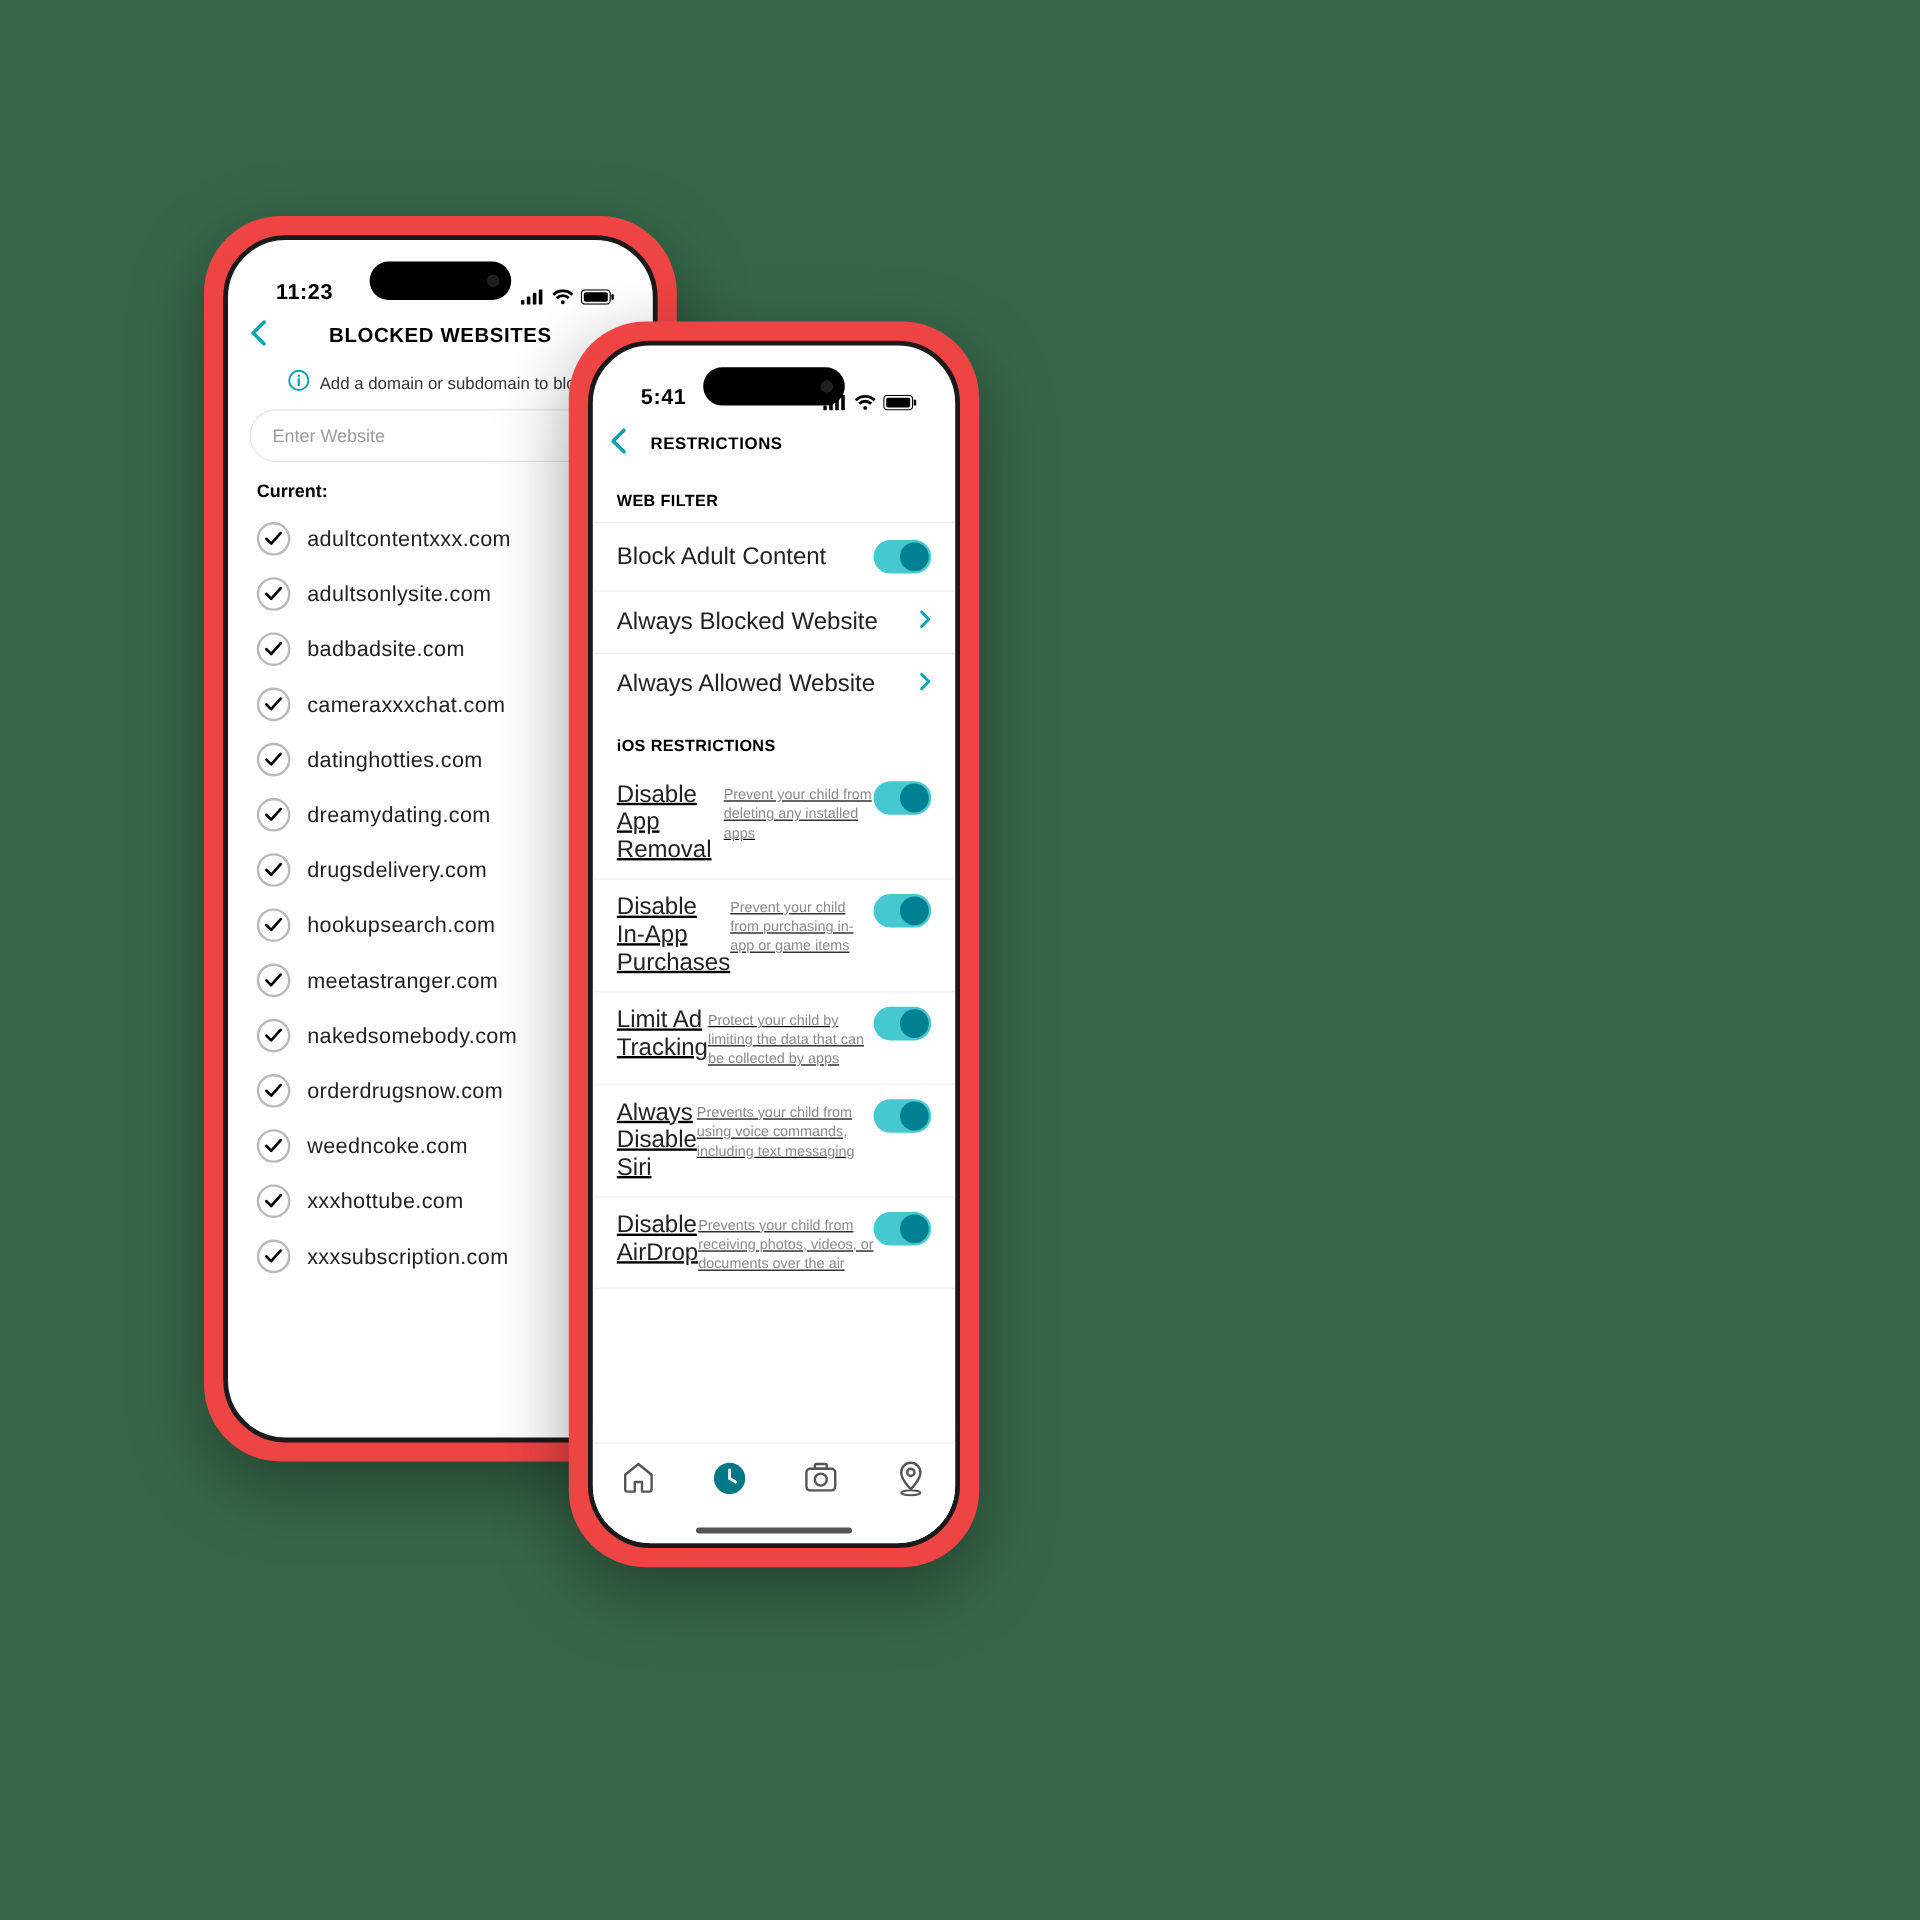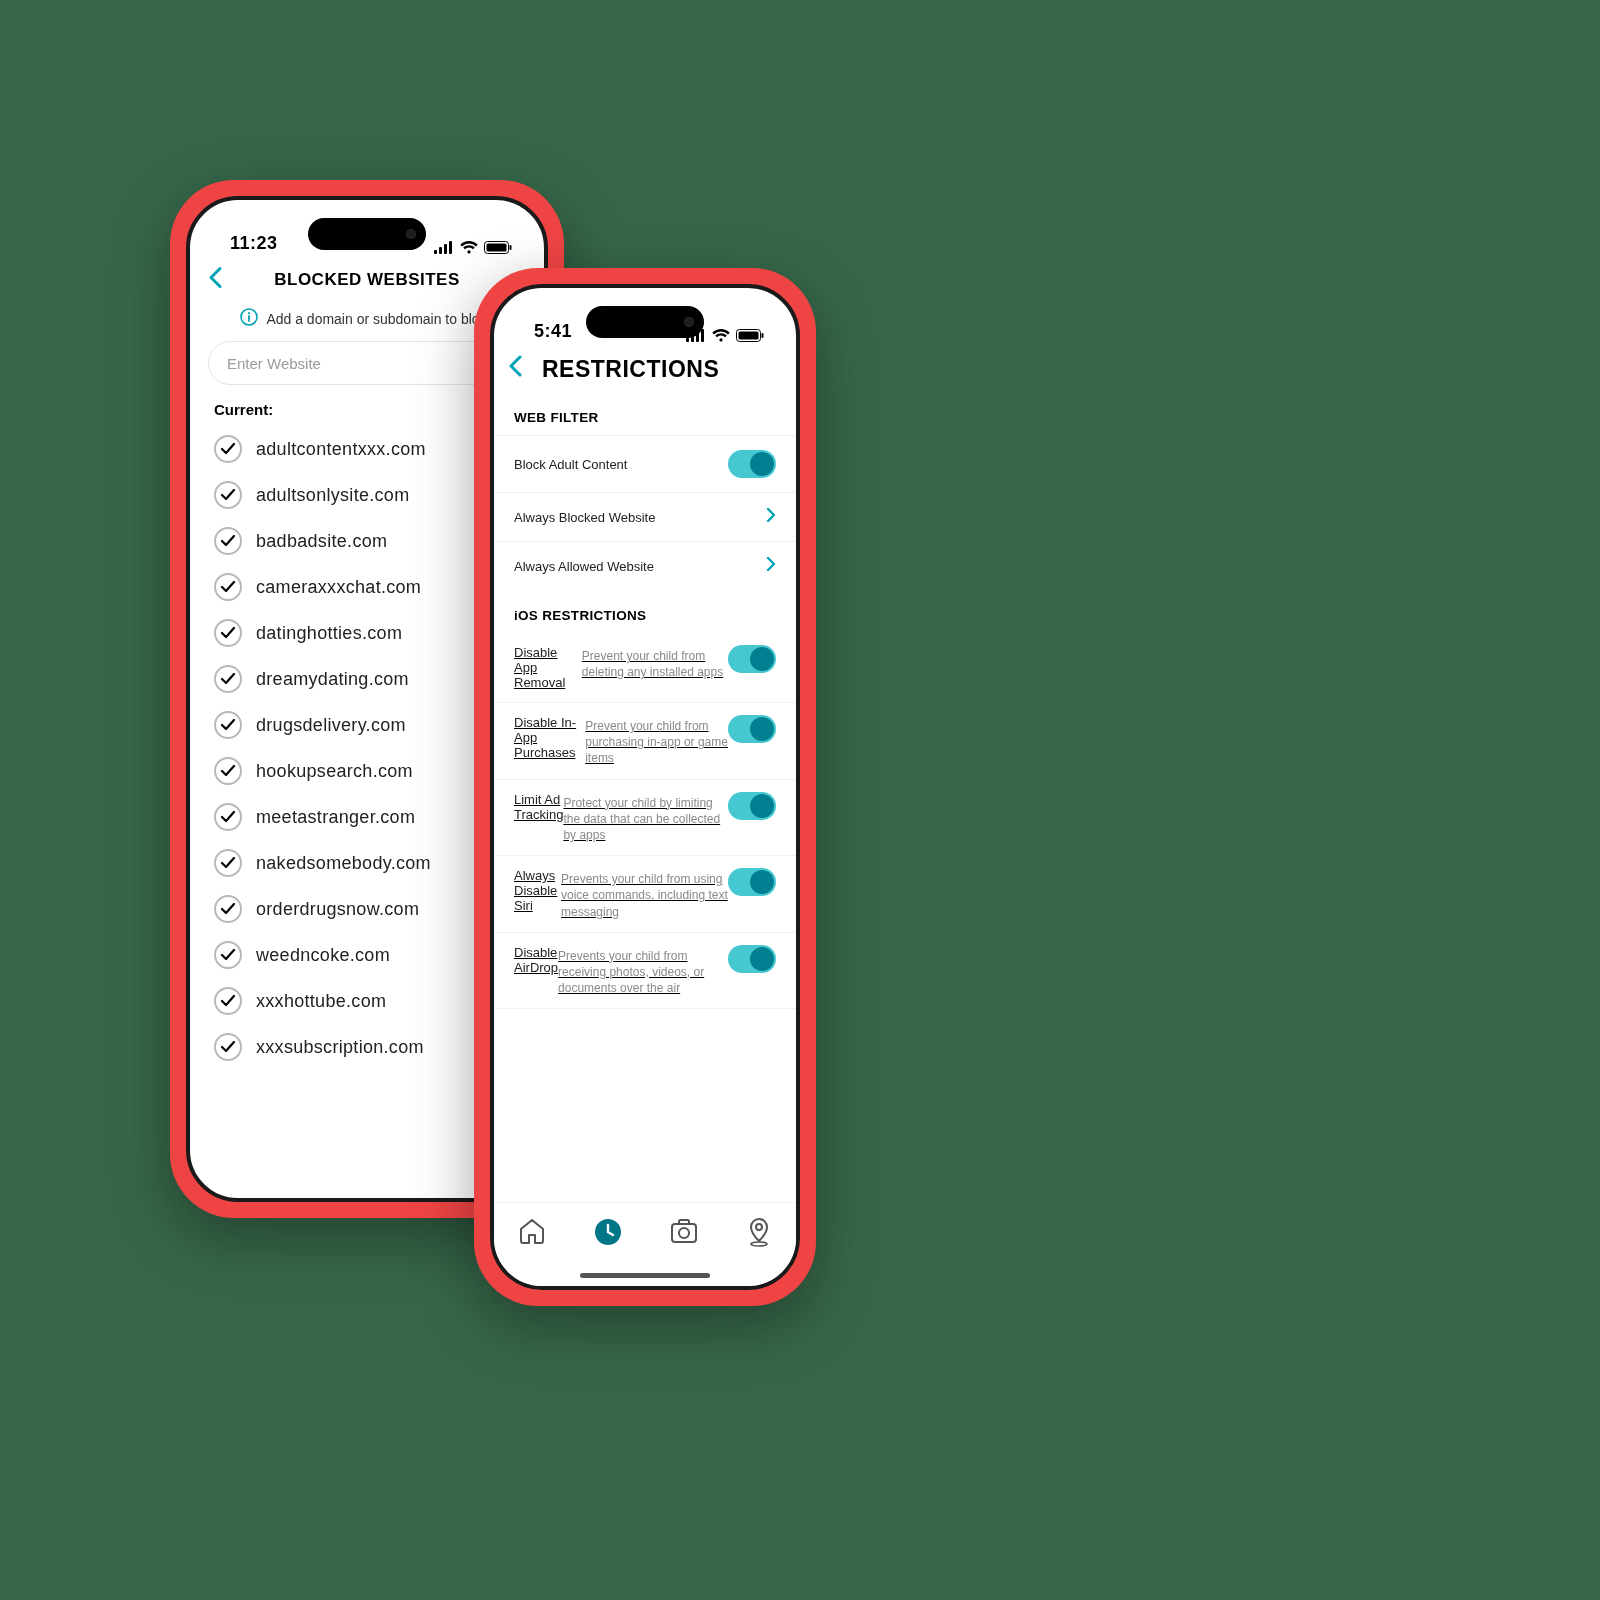--- a/index.html
+++ b/index.html
@@ -114,34 +114,34 @@
     letter-spacing:0.3px;
     white-space:nowrap;
   }
   
   .phone2 { left: 474px; top: 268px; width: 342px; height: 1038px; z-index:2;}
   .p2-header {
     position:relative;
     height:46px;
     display:flex; align-items:center;
     padding-left:48px;
-    font-weight:700; font-size:23px; letter-spacing:0.5px;
+    font-weight:700; font-size:14px; letter-spacing:0.5px;
   }
   .p2-back { position:absolute; left:14px; top:50%; transform:translateY(-50%); color:#00a4b4;}
   .p2-section-title {
     font-weight:700; font-size:13.5px; letter-spacing:0.3px;
     padding: 18px 20px 10px;
   }
   .p2-row {
     display:flex; align-items:center; justify-content:space-between;
     padding: 14px 20px;
     border-bottom:1px solid #eee;
   }
   .p2-row:last-child { border-bottom:none; }
-  .p2-row-label { font-size:13px; font-weight:400; color:#222;}
+  .p2-row-label { font-size:20px; font-weight:400; color:#222;}
   .p2-row-sub { font-size:12px; color:#8a8a8a; margin-top:3px; line-height:1.35; max-width:240px;}
   .p2-row-text { display:flex; flex-direction:row;text-decoration:underline; }
   .toggle {
     width:48px; height:28px; border-radius:14px;
     background:#46c8d1; position:relative; flex-shrink:0;
   }
   .toggle .knob {
     position:absolute; right:2px; top:2px;
     width:24px;height:24px;border-radius:50%;
     background:#007787;

